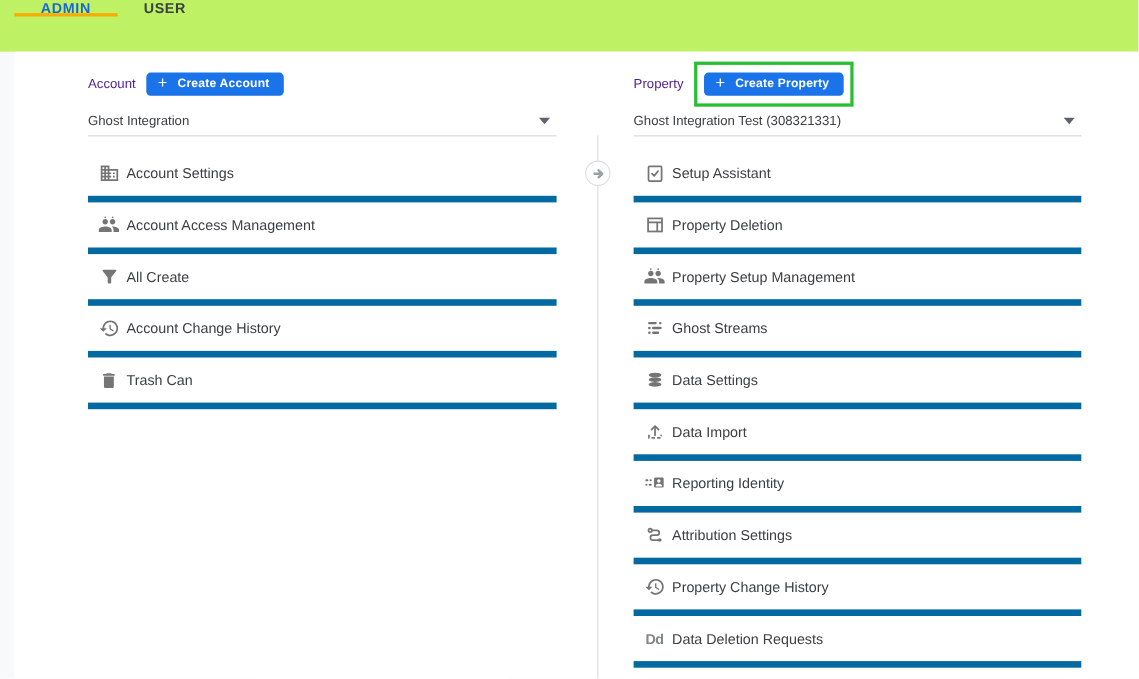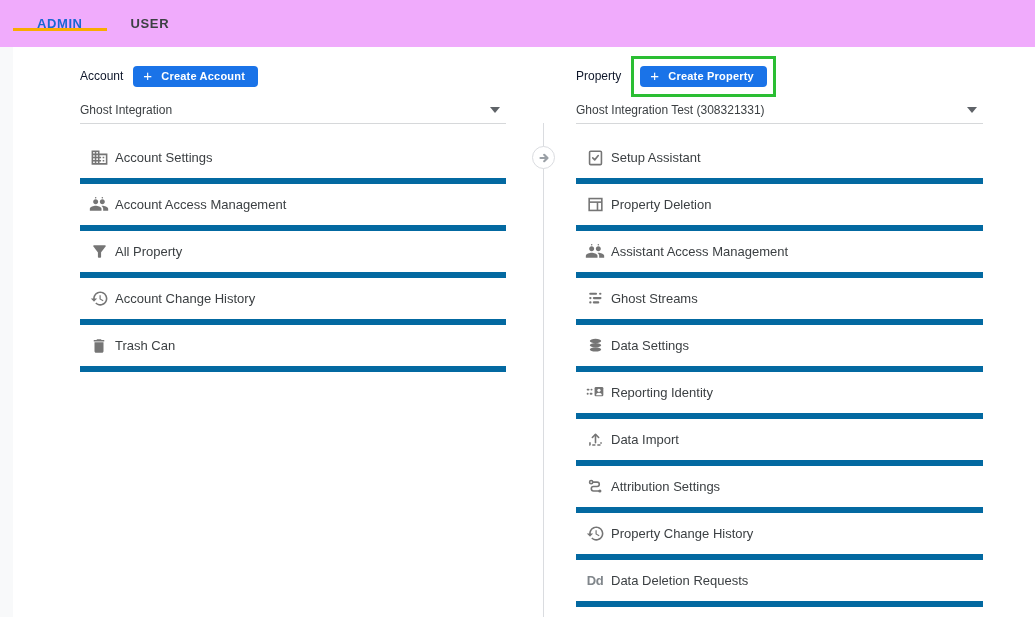--- a/index.html
+++ b/index.html
@@ -5,23 +5,23 @@
   * { box-sizing: border-box; margin: 0; padding: 0; }
   html, body { width: 1035px; height: 617px; overflow: hidden; }
   body {
     font-family: "Liberation Sans", sans-serif;
     background: #f8f9fa;
     color: #3c4043;
   }
   
   .tabbar {
     height: 47px;
-    background: #f0abfc;
-    display: flex;
-    align-items: center;
+    background: #bef264;
+    display: flex;
+    align-items: flex-start;
     padding-left: 13px;
   }
   .tab {
     display: flex;
     align-items: center;
     padding: 0 24px;
     font-size: 13px;
     font-weight: 700;
     letter-spacing: 0.6px;
     color: #3c4043;
@@ -56,21 +56,21 @@
     padding-right: 52px;
   }
   
   .creator-row {
     height: 42px;
     display: flex;
     align-items: center;
   }
   .col-label {
     font-size: 12px;
-    color: #0f172a;
+    color: #4c1d95;
     margin-right: 10px;
     white-space: nowrap;
   }
   .create-btn {
     display: inline-flex;
     align-items: center;
     height: 21px;
     padding: 0 13px 0 10px;
     background: #1a73e8;
     color: #ffffff;
@@ -224,21 +224,21 @@
         </span>
         <span class="mi-label">Account Access Management</span>
       </div>
 
       <div class="menu-item">
         <span class="mi-icon">
           <svg width="19" height="19" viewBox="0 0 24 24" fill="#757575">
               <path d="M4.25 5.61C6.27 8.2 10 13 10 13v6c0 .55.45 1 1 1h2c.55 0 1-.45 1-1v-6s3.73-4.8 5.75-7.39C20.26 4.95 19.79 4 18.96 4H5.04c-.83 0-1.3.95-.79 1.61z"></path>
             </svg>
         </span>
-        <span class="mi-label">All Property</span>
+        <span class="mi-label">All Create</span>
       </div>
 
       <div class="menu-item">
         <span class="mi-icon">
           <svg width="19" height="19" viewBox="0 0 24 24" fill="#757575">
               <path d="M13 3c-4.97 0-9 4.03-9 9H1l3.89 3.89.07.14L9 12H6c0-3.87 3.13-7 7-7s7 3.13 7 7-3.13 7-7 7c-1.93 0-3.68-.79-4.94-2.06l-1.42 1.42C8.27 19.99 10.51 21 13 21c4.97 0 9-4.03 9-9s-4.03-9-9-9zm-1 5v5l4.28 2.54.72-1.21-3.5-2.08V8z"></path>
             </svg>
         </span>
         <span class="mi-label">Account Change History</span>
       </div>
@@ -295,21 +295,21 @@
       </div>
 
       <div class="menu-item">
         <span class="mi-icon">
           <svg width="20" height="20" viewBox="0 0 24 24" fill="#757575">
               <path d="M16 11c1.66 0 2.99-1.34 2.99-3S17.66 5 16 5c-1.66 0-3 1.34-3 3s1.34 3 3 3zm-8 0c1.66 0 2.99-1.34 2.99-3S9.66 5 8 5C6.34 5 5 6.34 5 8s1.34 3 3 3zm0 2c-2.33 0-7 1.17-7 3.5V19h14v-2.5c0-2.33-4.67-3.5-7-3.5zm8 0c-.29 0-.62.02-.97.05 1.16.84 1.97 1.97 1.97 3.45V19h6v-2.5c0-2.33-4.67-3.5-7-3.5z"></path>
               <circle cx="8" cy="3.2" r="0.9"></circle>
               <circle cx="16" cy="3.2" r="0.9"></circle>
             </svg>
         </span>
-        <span class="mi-label">Assistant Access Management</span>
+        <span class="mi-label">Property Setup Management</span>
       </div>
 
       <div class="menu-item">
         <span class="mi-icon">
           <svg width="19" height="19" viewBox="0 0 24 24" fill="#757575">
               <rect x="4" y="4.6" width="10" height="2.8" rx="1.4"></rect>
               <rect x="16.5" y="4.6" width="3" height="2.8" rx="1.4"></rect>
               <rect x="4" y="10.1" width="3" height="2.8" rx="1.4"></rect>
               <rect x="8.6" y="10.1" width="11" height="2.8" rx="1.4"></rect>
               <rect x="4" y="15.6" width="3" height="2.8" rx="1.4"></rect>
@@ -321,46 +321,46 @@
 
       <div class="menu-item">
         <span class="mi-icon">
           <svg width="19" height="19" viewBox="0 0 24 24" fill="#757575">
               <ellipse cx="12" cy="6.2" rx="7.2" ry="2.7"></ellipse>
               <ellipse cx="12" cy="11.6" rx="7.2" ry="2.7"></ellipse>
               <ellipse cx="12" cy="17" rx="7.2" ry="2.7"></ellipse>
             </svg>
         </span>
         <span class="mi-label">Data Settings</span>
+      </div>
+
+      <div class="menu-item">
+        <span class="mi-icon">
+          <svg width="19" height="19" viewBox="0 0 24 24" fill="none" stroke="#757575" stroke-width="2">
+              <path d="M12 16 V6" stroke-linecap="round"></path>
+              <path d="M8 9.5 L12 5.5 L16 9.5" stroke-linecap="round" stroke-linejoin="round"></path>
+              <path d="M5 15.5 V19 H19 V15.5" stroke-dasharray="4 2.4"></path>
+            </svg>
+        </span>
+        <span class="mi-label">Data Import</span>
       </div>
 
       <div class="menu-item">
         <span class="mi-icon">
           <svg width="21" height="21" viewBox="0 0 24 24" fill="#757575">
               <rect x="2" y="7.4" width="3.4" height="2.2" rx="1.1"></rect>
               <rect x="6.6" y="7.4" width="2.4" height="2.2" rx="1.1"></rect>
               <rect x="2" y="12.4" width="2.4" height="2.2" rx="1.1"></rect>
               <rect x="5.6" y="12.4" width="3.4" height="2.2" rx="1.1"></rect>
               <rect x="11.5" y="5.5" width="10.5" height="11" rx="1.5"></rect>
               <circle cx="16.75" cy="9.4" r="1.9" fill="#ffffff"></circle>
               <path d="M13.4 14.6c0-1.5 1.6-2.4 3.35-2.4s3.35.9 3.35 2.4v.6h-6.7z" fill="#ffffff"></path>
             </svg>
         </span>
         <span class="mi-label">Reporting Identity</span>
-      </div>
-
-      <div class="menu-item">
-        <span class="mi-icon">
-          <svg width="19" height="19" viewBox="0 0 24 24" fill="none" stroke="#757575" stroke-width="2">
-              <path d="M12 16 V6" stroke-linecap="round"></path>
-              <path d="M8 9.5 L12 5.5 L16 9.5" stroke-linecap="round" stroke-linejoin="round"></path>
-              <path d="M5 15.5 V19 H19 V15.5" stroke-dasharray="4 2.4"></path>
-            </svg>
-        </span>
-        <span class="mi-label">Data Import</span>
       </div>
 
       <div class="menu-item">
         <span class="mi-icon">
           <svg width="19" height="19" viewBox="0 0 24 24" fill="none" stroke="#757575" stroke-width="2">
               <circle cx="6.5" cy="6.5" r="2"></circle>
               <path d="M8.5 6.5 h5.5 a2.8 2.8 0 0 1 0 5.6 h-4.5 a2.8 2.8 0 0 0 0 5.6 h7" stroke-linecap="round"></path>
               <circle cx="17.5" cy="17.7" r="2" fill="#757575" stroke="none"></circle>
             </svg>
         </span>

